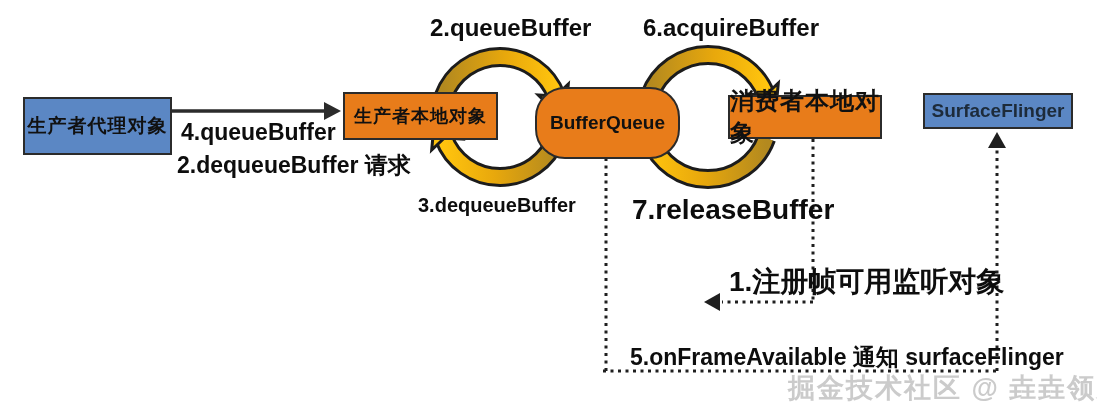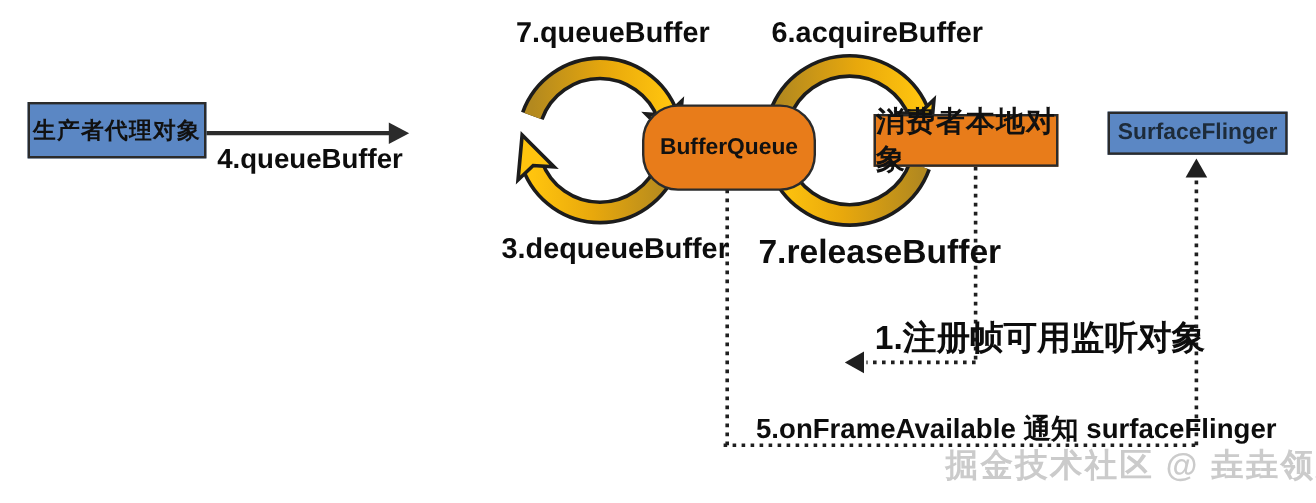--- a/index.html
+++ b/index.html
@@ -90,46 +90,50 @@
     </g>
     <polygon points="0,-9 16,0 0,9" transform="translate(997,148) rotate(-90)" fill="#1f1f1f"></polygon>
 
     <g stroke="#1f1f1f" stroke-width="3" fill="none" stroke-dasharray="3 4.5">
       <path d="M 813 139 L 813 302"></path>
       <path d="M 813 302 L 722 302"></path>
     </g>
     <polygon points="0,-9 16,0 0,9" transform="translate(720,302) rotate(180)" fill="#1f1f1f"></polygon>
   </svg>
 
-  <div class="node blue" style="left:23px;top:85px;width:149px;height:47px;font-size:19px;">
+  <div class="node blue" style="left:23px;top:97px;width:149px;height:58px;font-size:19px;">
     <span>生产者代理对象</span>
   </div>
 
+  <div class="node orange" style="left:343px;top:92px;width:155px;height:48px;font-size:18px;">
+    <span>生产者本地对象</span>
+  </div>
 
   <div class="node orange pill" style="left:535px;top:87px;width:145px;height:72px;font-size:19px;letter-spacing:0;">
     <span>BufferQueue</span>
   </div>
 
   <div class="node orange" style="left:728px;top:95px;width:154px;height:44px;font-size:24px;">
     <span>消费者本地对象</span>
   </div>
 
   <div class="node blue" style="left:923px;top:93px;width:150px;height:36px;font-size:19px;letter-spacing:0;color:#1d2b3a;">
     <span>SurfaceFlinger</span>
   </div>
 
 
-  <div class="lbl" style="left:430px;top:14px;font-size:24px;">7.queueBuffer</div>
+  <div class="lbl" style="left:430px;top:14px;font-size:24px;">2.queueBuffer</div>
 
   <div class="lbl" style="left:643px;top:14px;font-size:24px;">6.acquireBuffer</div>
 
   <div class="lbl" style="left:181px;top:119px;font-size:23px;">4.queueBuffer</div>
 
+  <div class="lbl" style="left:177px;top:150px;font-size:23px;">2.dequeueBuffer 请求</div>
 
-  <div class="lbl" style="left:418px;top:194px;font-size:24px;">3.dequeueBuffer</div>
+  <div class="lbl" style="left:418px;top:194px;font-size:20px;">3.dequeueBuffer</div>
 
   <div class="lbl" style="left:632px;top:194px;font-size:28px;">7.releaseBuffer</div>
 
   <div class="lbl" style="left:729px;top:263px;font-size:28px;">1.注册帧可用监听对象</div>
 
   <div class="lbl" style="left:630px;top:342px;font-size:23px;">5.onFrameAvailable 通知 surfaceFlinger</div>
 
 
   <div class="watermark" style="left:788px;top:370px;font-size:27px;">掘金技术社区 @ 垚垚领先</div>
 

